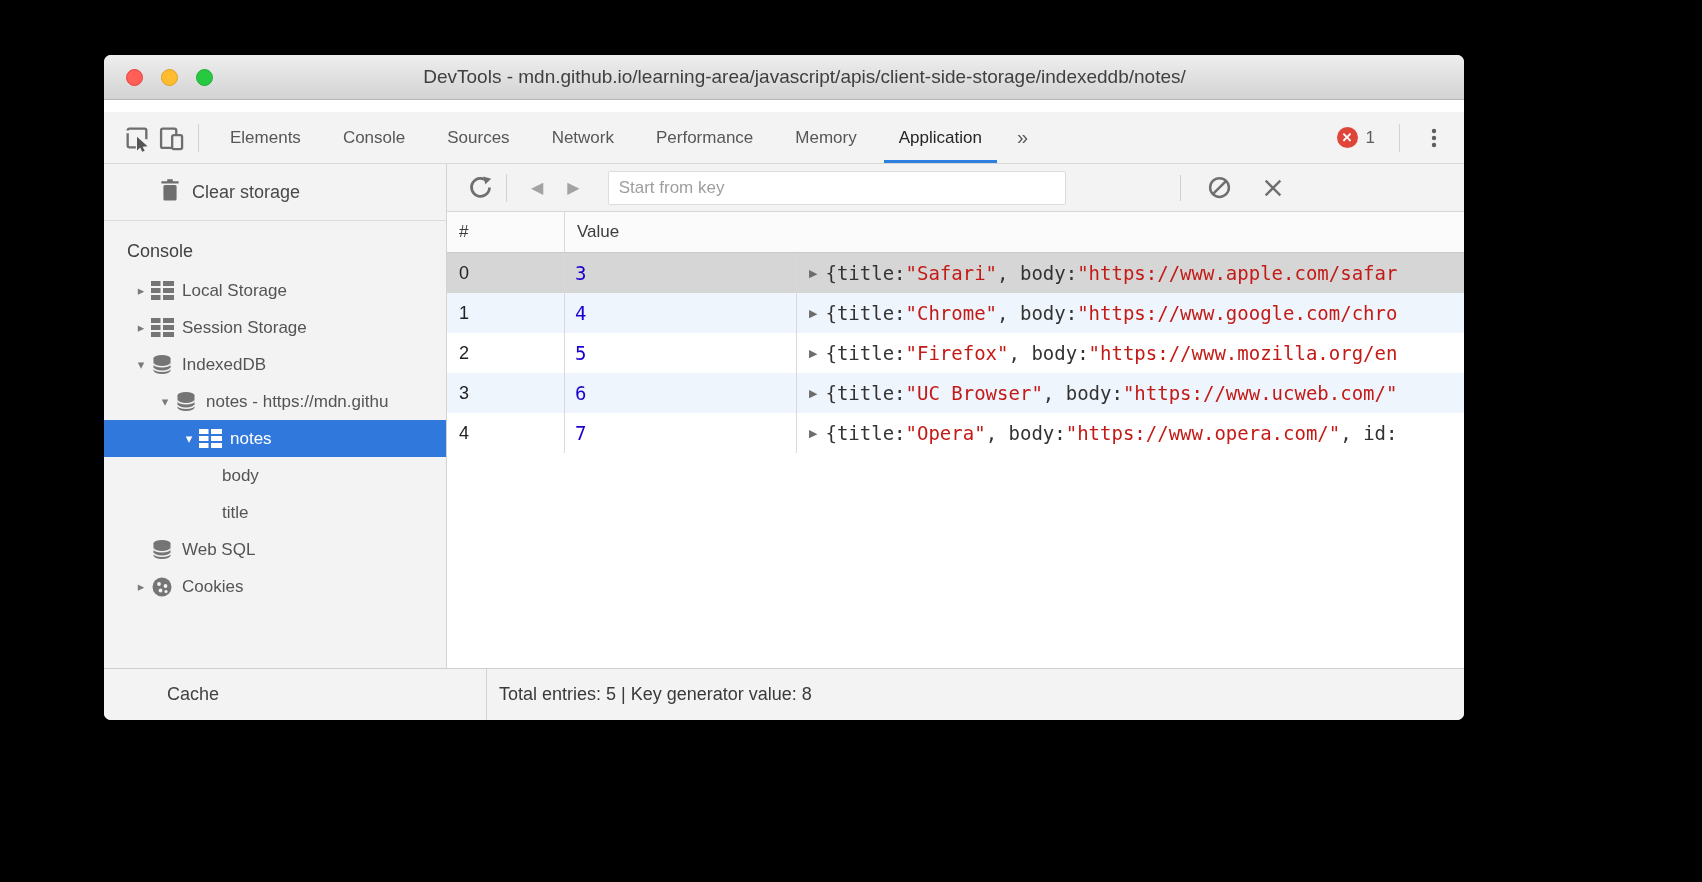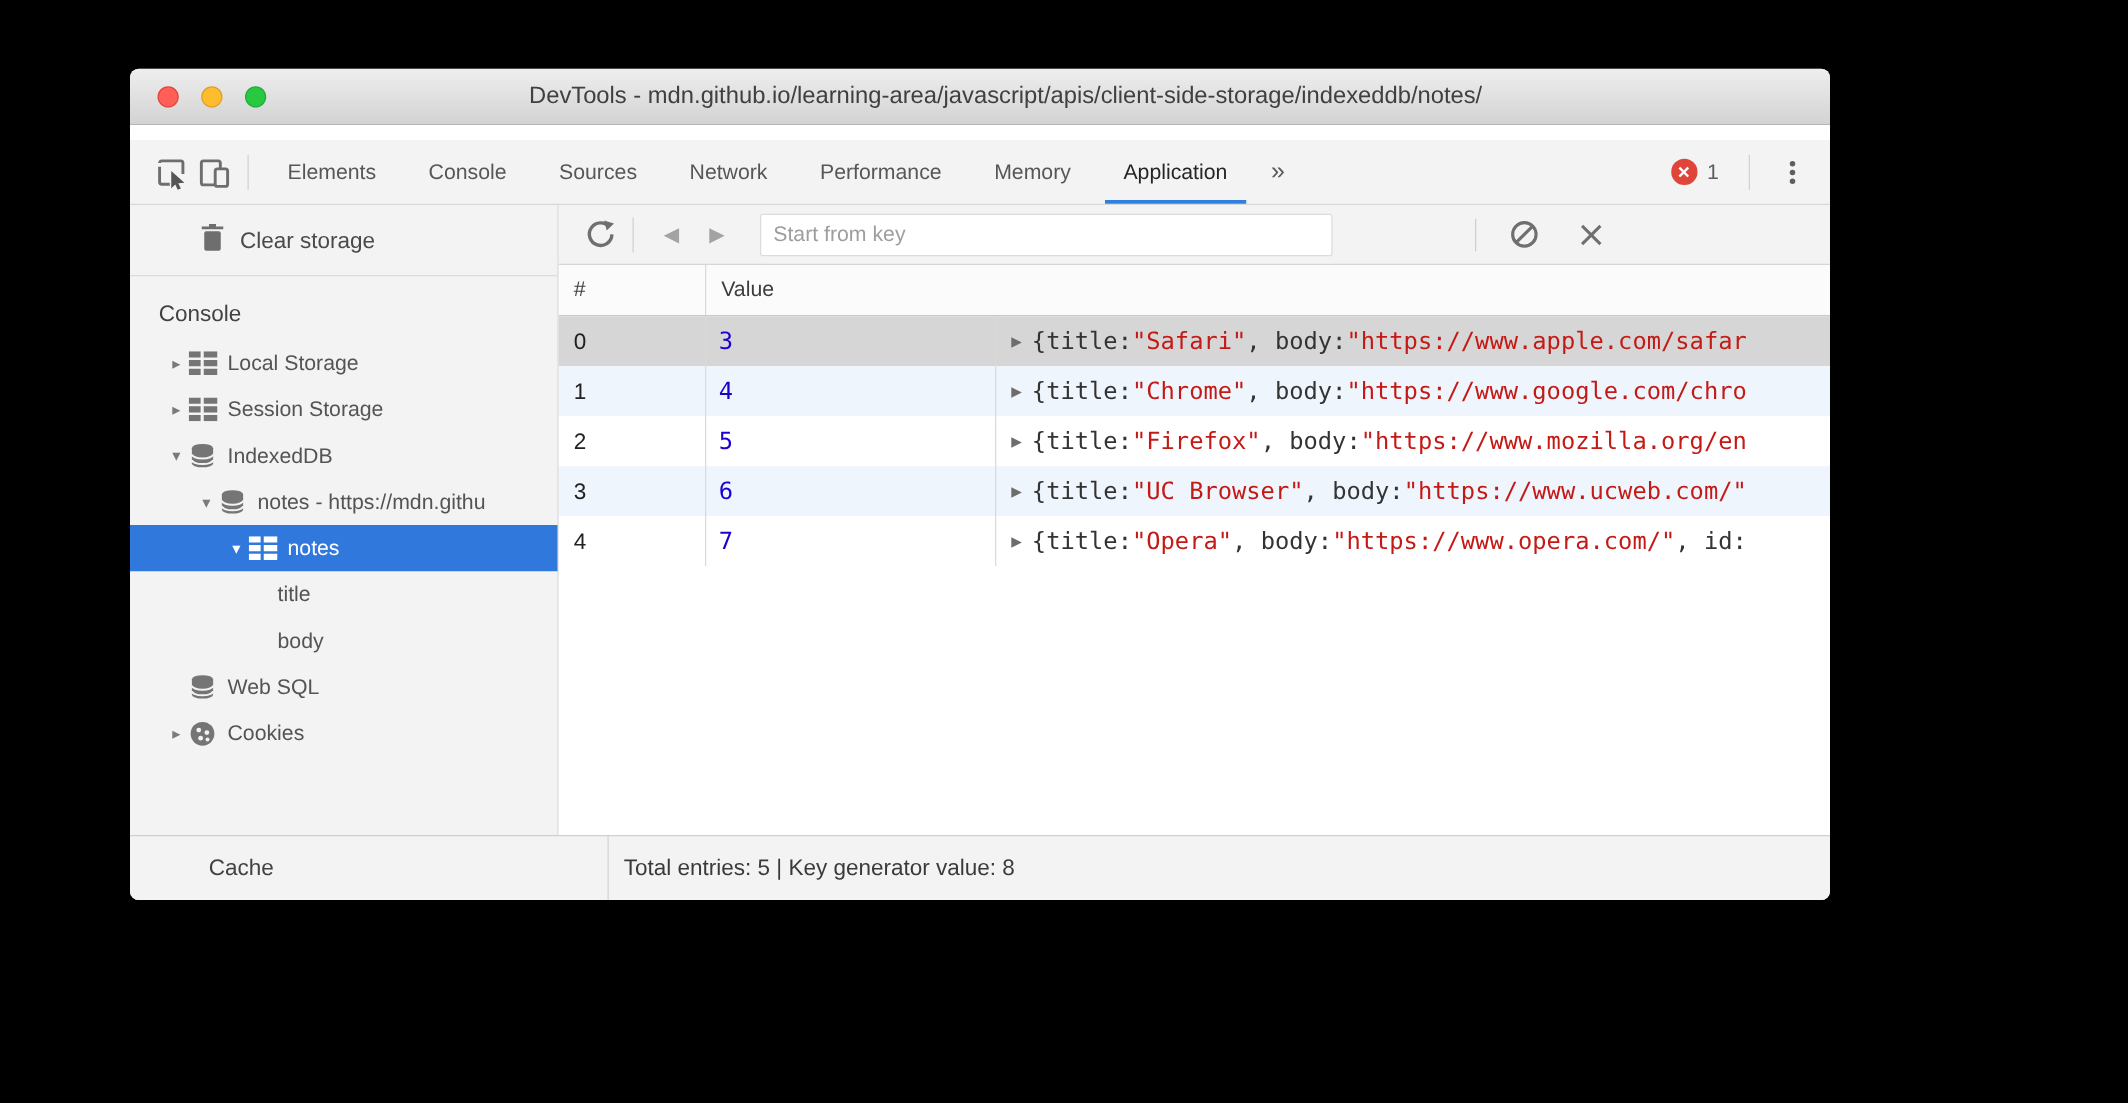--- a/index.html
+++ b/index.html
@@ -220,25 +220,25 @@
       <rect x="0" y="7" width="9.5" height="5" fill="#ffffff"></rect>
                 <rect x="12" y="7" width="11" height="5" fill="#ffffff"></rect>
       <rect x="0" y="14" width="9.5" height="5" fill="#ffffff"></rect>
                 <rect x="12" y="14" width="11" height="5" fill="#ffffff"></rect>
               </svg>
             </span>
             <span>notes</span>
           </div>
           <div class="tree-row" style="padding-left: 100px;">
             <span class="arrow"></span>
-            <span>title</span>
+            <span>body</span>
           </div>
           <div class="tree-row" style="padding-left: 100px;">
             <span class="arrow"></span>
-            <span>body</span>
+            <span>title</span>
           </div>
           <div class="tree-row" style="padding-left: 28px;">
             <span class="arrow"></span>
             <span class="ticon">
               <svg width="24" height="24" viewBox="0 0 24 24">
       <ellipse cx="12" cy="5.5" rx="8.5" ry="3.4" fill="#757575"></ellipse>
       <path d="M3.5 5.5 v12 a8.5 3.4 0 0 0 17 0 v-12" fill="#757575"></path>
       <path d="M3.5 10.4 a8.5 3.4 0 0 0 17 0" fill="none" stroke="#f3f3f3" stroke-width="1.6"></path>
       <path d="M3.5 14.9 a8.5 3.4 0 0 0 17 0" fill="none" stroke="#f3f3f3" stroke-width="1.6"></path>
               </svg>

